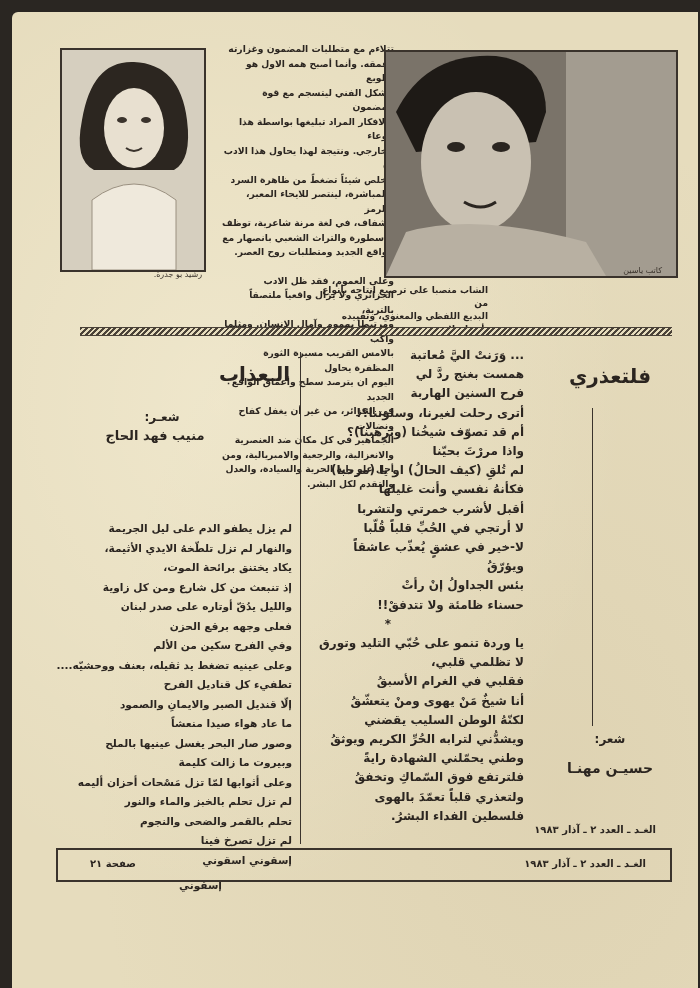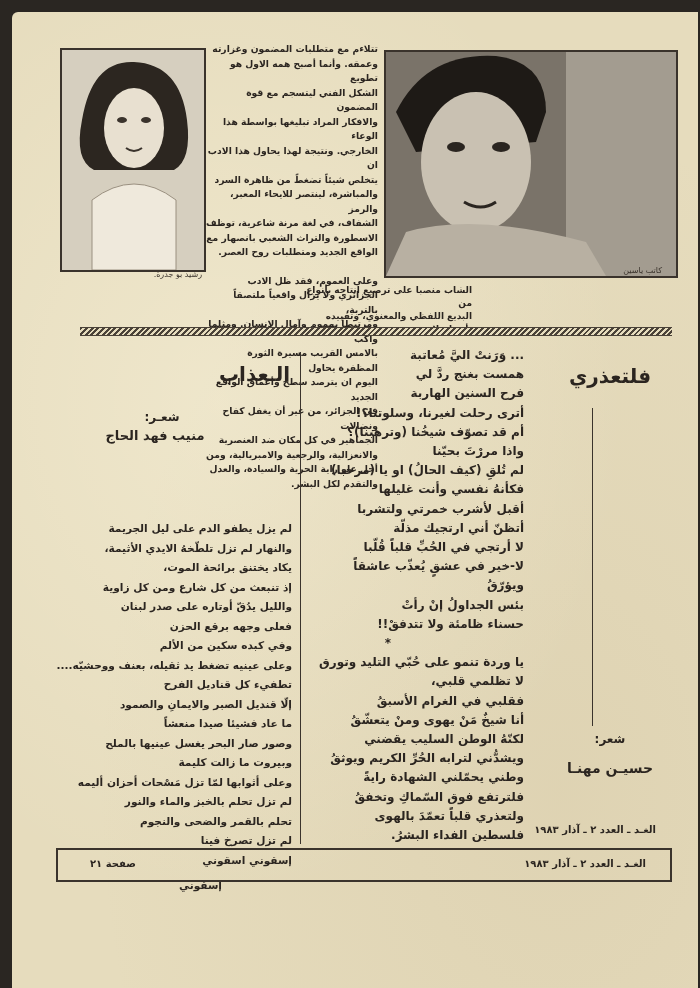--- a/index.html
+++ b/index.html
@@ -6,21 +6,21 @@
   body { width:700px; height:988px; background:#2a2622; position:relative; overflow:hidden; font-family:"DejaVu Sans", sans-serif; }
   .page { position:absolute; left:12px; top:12px; width:686px; height:976px; background:#e6dcbd;
           background-image: radial-gradient(ellipse at 30% 40%, rgba(255,250,230,0.35), rgba(0,0,0,0) 60%),
                             radial-gradient(ellipse at 80% 80%, rgba(180,160,120,0.15), rgba(0,0,0,0) 60%);
           border-radius:6px 0 0 0; }
   .rtl { direction:rtl; text-align:right; color:#2b2520; }
   .photo { position:absolute; border:2px solid #3a332c; overflow:hidden; }
   .photo1 { left:48px; top:36px; width:142px; height:220px; background:linear-gradient(180deg,#d8d2c4 0%,#bdb5a3 100%); }
   .photo2 { left:372px; top:38px; width:290px; height:224px; background:linear-gradient(180deg,#6a645c 0%,#8c857a 50%,#5a544c 100%); }
   .caption-small { position:absolute; font-size:8px; color:#3a332c; }
-  .col-text { position:absolute; font-size:9.2px; line-height:14.5px; font-weight:bold; }
+  .col-text { position:absolute; font-size:9.2px; line-height:14.5px; font-weight:bold;margin-left:16px; }
   .divider { position:absolute; left:68px; top:315px; width:592px; height:7px;
              background:repeating-linear-gradient(135deg,#4a4238 0 2px,#e6dcbd 2px 4px); border-top:1px solid #4a4238; border-bottom:1px solid #4a4238; }
   .vline { position:absolute; background:#3a332c; }
   .poem { position:absolute; font-size:12px; line-height:19.2px; font-weight:bold; }
   .poem2 { position:absolute; font-size:10.6px; line-height:19.5px; font-weight:bold; }
   .title-big { position:absolute; font-size:20px; font-weight:bold; color:#2b2520; direction:rtl; }
   .byline { position:absolute; font-weight:bold; direction:rtl; text-align:center; color:#2b2520; }
   .footer-box { position:absolute; left:44px; top:836px; width:612px; height:30px; border:2px solid #3a332c; border-left-width:2px; }
   .footer-text { position:absolute; font-size:10px; font-weight:bold; color:#2b2520; }
 </style>
@@ -95,21 +95,20 @@
   <div class="poem rtl" style="left:300px;top:334px;width:212px;">
     <div>... وَرَنتْ اليَّ مُعاتبة</div>
     <div>همست بغنج ردَّ لي</div>
     <div>فرح السنين الهاربة</div>
     <div>أترى رحلت لغيرنا، وسلوتنا؟!</div>
     <div>أم قد تصوّف شيخُنا (وترهبنا)؟</div>
     <div>واذا مررْتَ بحيّنا</div>
     <div>لم تُلقِ (كيف الحالُ) او يا (مرحبا)</div>
     <div>فكأنهُ نفسي وأنت غليلها</div>
     <div>أقبل لأشرب خمرتي ولتشربا</div>
-    <div>أتظنّ أني ارتجيك مذلّة</div>
     <div>لا أرتجي في الحُبِّ قلباً قُلّبا</div>
     <div>لا-خير في عشقٍ يُعذّب عاشقاً ويؤرّقُ</div>
     <div>بئس الجداولُ إنْ رأتْ</div>
     <div>حسناء ظامئة ولا تتدفقْ!!</div>
     <div style="text-align:center;padding-right:60px;">*</div>
     <div>يا وردة تنمو على حُبّي التليد وتورق</div>
     <div>لا تظلمي قلبي،</div>
     <div>فقلبي في الغرام الأسبقُ</div>
     <div>أنا شيخٌ مَنْ يهوى ومنْ يتعشّقُ</div>
     <div>لكنّهُ الوطن السليب يقضني</div>
@@ -127,25 +126,25 @@
   <div class="byline" style="left:100px;top:398px;width:100px;font-size:12px;">شعـر:</div>
   <div class="byline" style="left:68px;top:416px;width:150px;font-size:13px;">منيب فهد الحاج</div>
 
   <div class="poem2 rtl" style="left:40px;top:464px;width:240px;margin-top:43px;">
     <div>لم يزل يطفو الدم على ليل الجريمة</div>
     <div>والنهار لم تزل تلطّخهُ الايدي الأثيمة،</div>
     <div>يكاد يختنق برائحة الموت،</div>
     <div>إذ تنبعث من كل شارع ومن كل زاوية</div>
     <div>والليل يدُقّ أوتاره على صدر لبنان</div>
     <div>فعلى وجهه برقع الحزن</div>
-    <div>وفي كبده سكين من الألم</div>
+    <div>وفي الفرح سكين من الألم</div>
     <div>وعلى عينيه تضغط يد ثقيله، بعنف ووحشيّه....</div>
     <div>تطفيء كل قناديل الفرح</div>
     <div>إلّا قنديل الصبر والايمانِ والصمود</div>
-    <div>ما عاد فشيئا صيدا منعشاً</div>
+    <div>ما عاد هواء صيدا منعشاً</div>
     <div>وصور صار البحر يغسل عينيها بالملح</div>
     <div>وبيروت ما زالت كليمة</div>
     <div>وعلى أثوابها لمّا تزل مَسْحات أحزان أليمه</div>
     <div>لم تزل تحلم بالخبز والماء والنور</div>
     <div>تحلم بالقمر والضحى والنجوم</div>
     <div>لم تزل تصرخ فينا</div>
     <div>إسقوني اسقوني</div>
     <div style="padding-right:70px;margin-top:6px;">إسقوني</div>
   </div>
 

